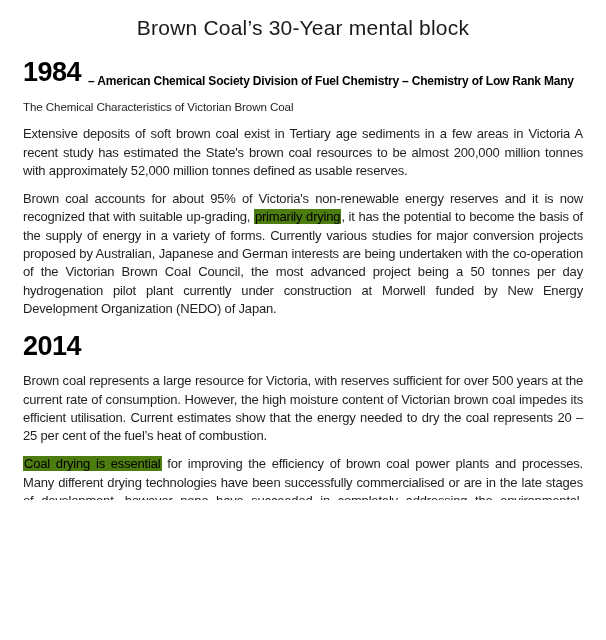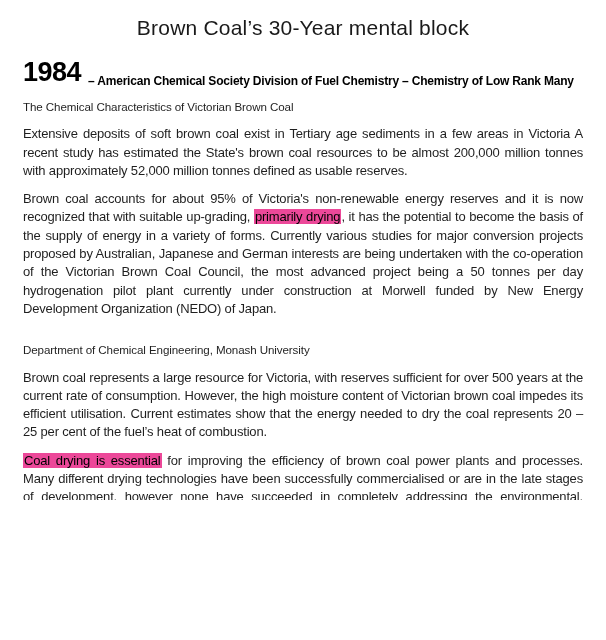--- a/index.html
+++ b/index.html
@@ -48,21 +48,21 @@
     letter-spacing: -0.1px;
   }
   .para {
     margin: 10px 0 0 0;
     text-align: justify;
     font-size: 13px;
     line-height: 18.3px;
     letter-spacing: -0.18px;
   }
   .highlight {
-    background: #ec4899;
+    background: #4d7c0f;
     color: #000000;
     padding: 0 1px;
   }
 </style>
 </head>
 <body>
 
 <div class="page">
 
   <h1 class="doc-title">Brown Coal’s 30-Year mental block</h1>
@@ -74,21 +74,21 @@
     </div>
     <div class="meta">
       <div>The Chemical Characteristics of Victorian Brown Coal</div>
     </div>
     <p class="para"><span>Extensive deposits of soft brown coal exist in Tertiary age sediments in a few areas in Victoria A recent study has estimated the State's brown coal resources to be almost 200,000 million tonnes with approximately 52,000 million tonnes defined as usable reserves.</span></p>
     <p class="para"><span>Brown coal accounts for about 95% of Victoria's non-renewable energy reserves and it is now recognized that with suitable up-grading, </span><span class="highlight">primarily drying</span><span>, it has the potential to become the basis of the supply of energy in a variety of forms. Currently various studies for major conversion projects proposed by Australian, Japanese and German interests are being undertaken with the co-operation of the Victorian Brown Coal Council, the most advanced project being a 50 tonnes per day hydrogenation pilot plant currently under construction at Morwell funded by New Energy Development Organization (NEDO) of Japan.</span></p>
   </div>
 
   <div class="section">
     <div class="section-heading second">
+      <span class="year">2014</span>
     </div>
     <div class="meta">
-      <div>Department of Chemical Engineering, Monash University</div>
     </div>
     <p class="para"><span>Brown coal represents a large resource for Victoria, with reserves sufficient for over 500 years at the current rate of consumption. However, the high moisture content of Victorian brown coal impedes its efficient utilisation. Current estimates show that the energy needed to dry the coal represents 20 – 25 per cent of the fuel’s heat of combustion.</span></p>
     <p class="para"><span class="highlight">Coal drying is essential</span><span> for improving the efficiency of brown coal power plants and processes. Many different drying technologies have been successfully commercialised or are in the late stages of development, however none have succeeded in completely addressing the environmental, economic and efficiency challenges inherent in power generation from moist, low rank coals.</span></p>
   </div>
 
 </div>
 
 </body></html>

